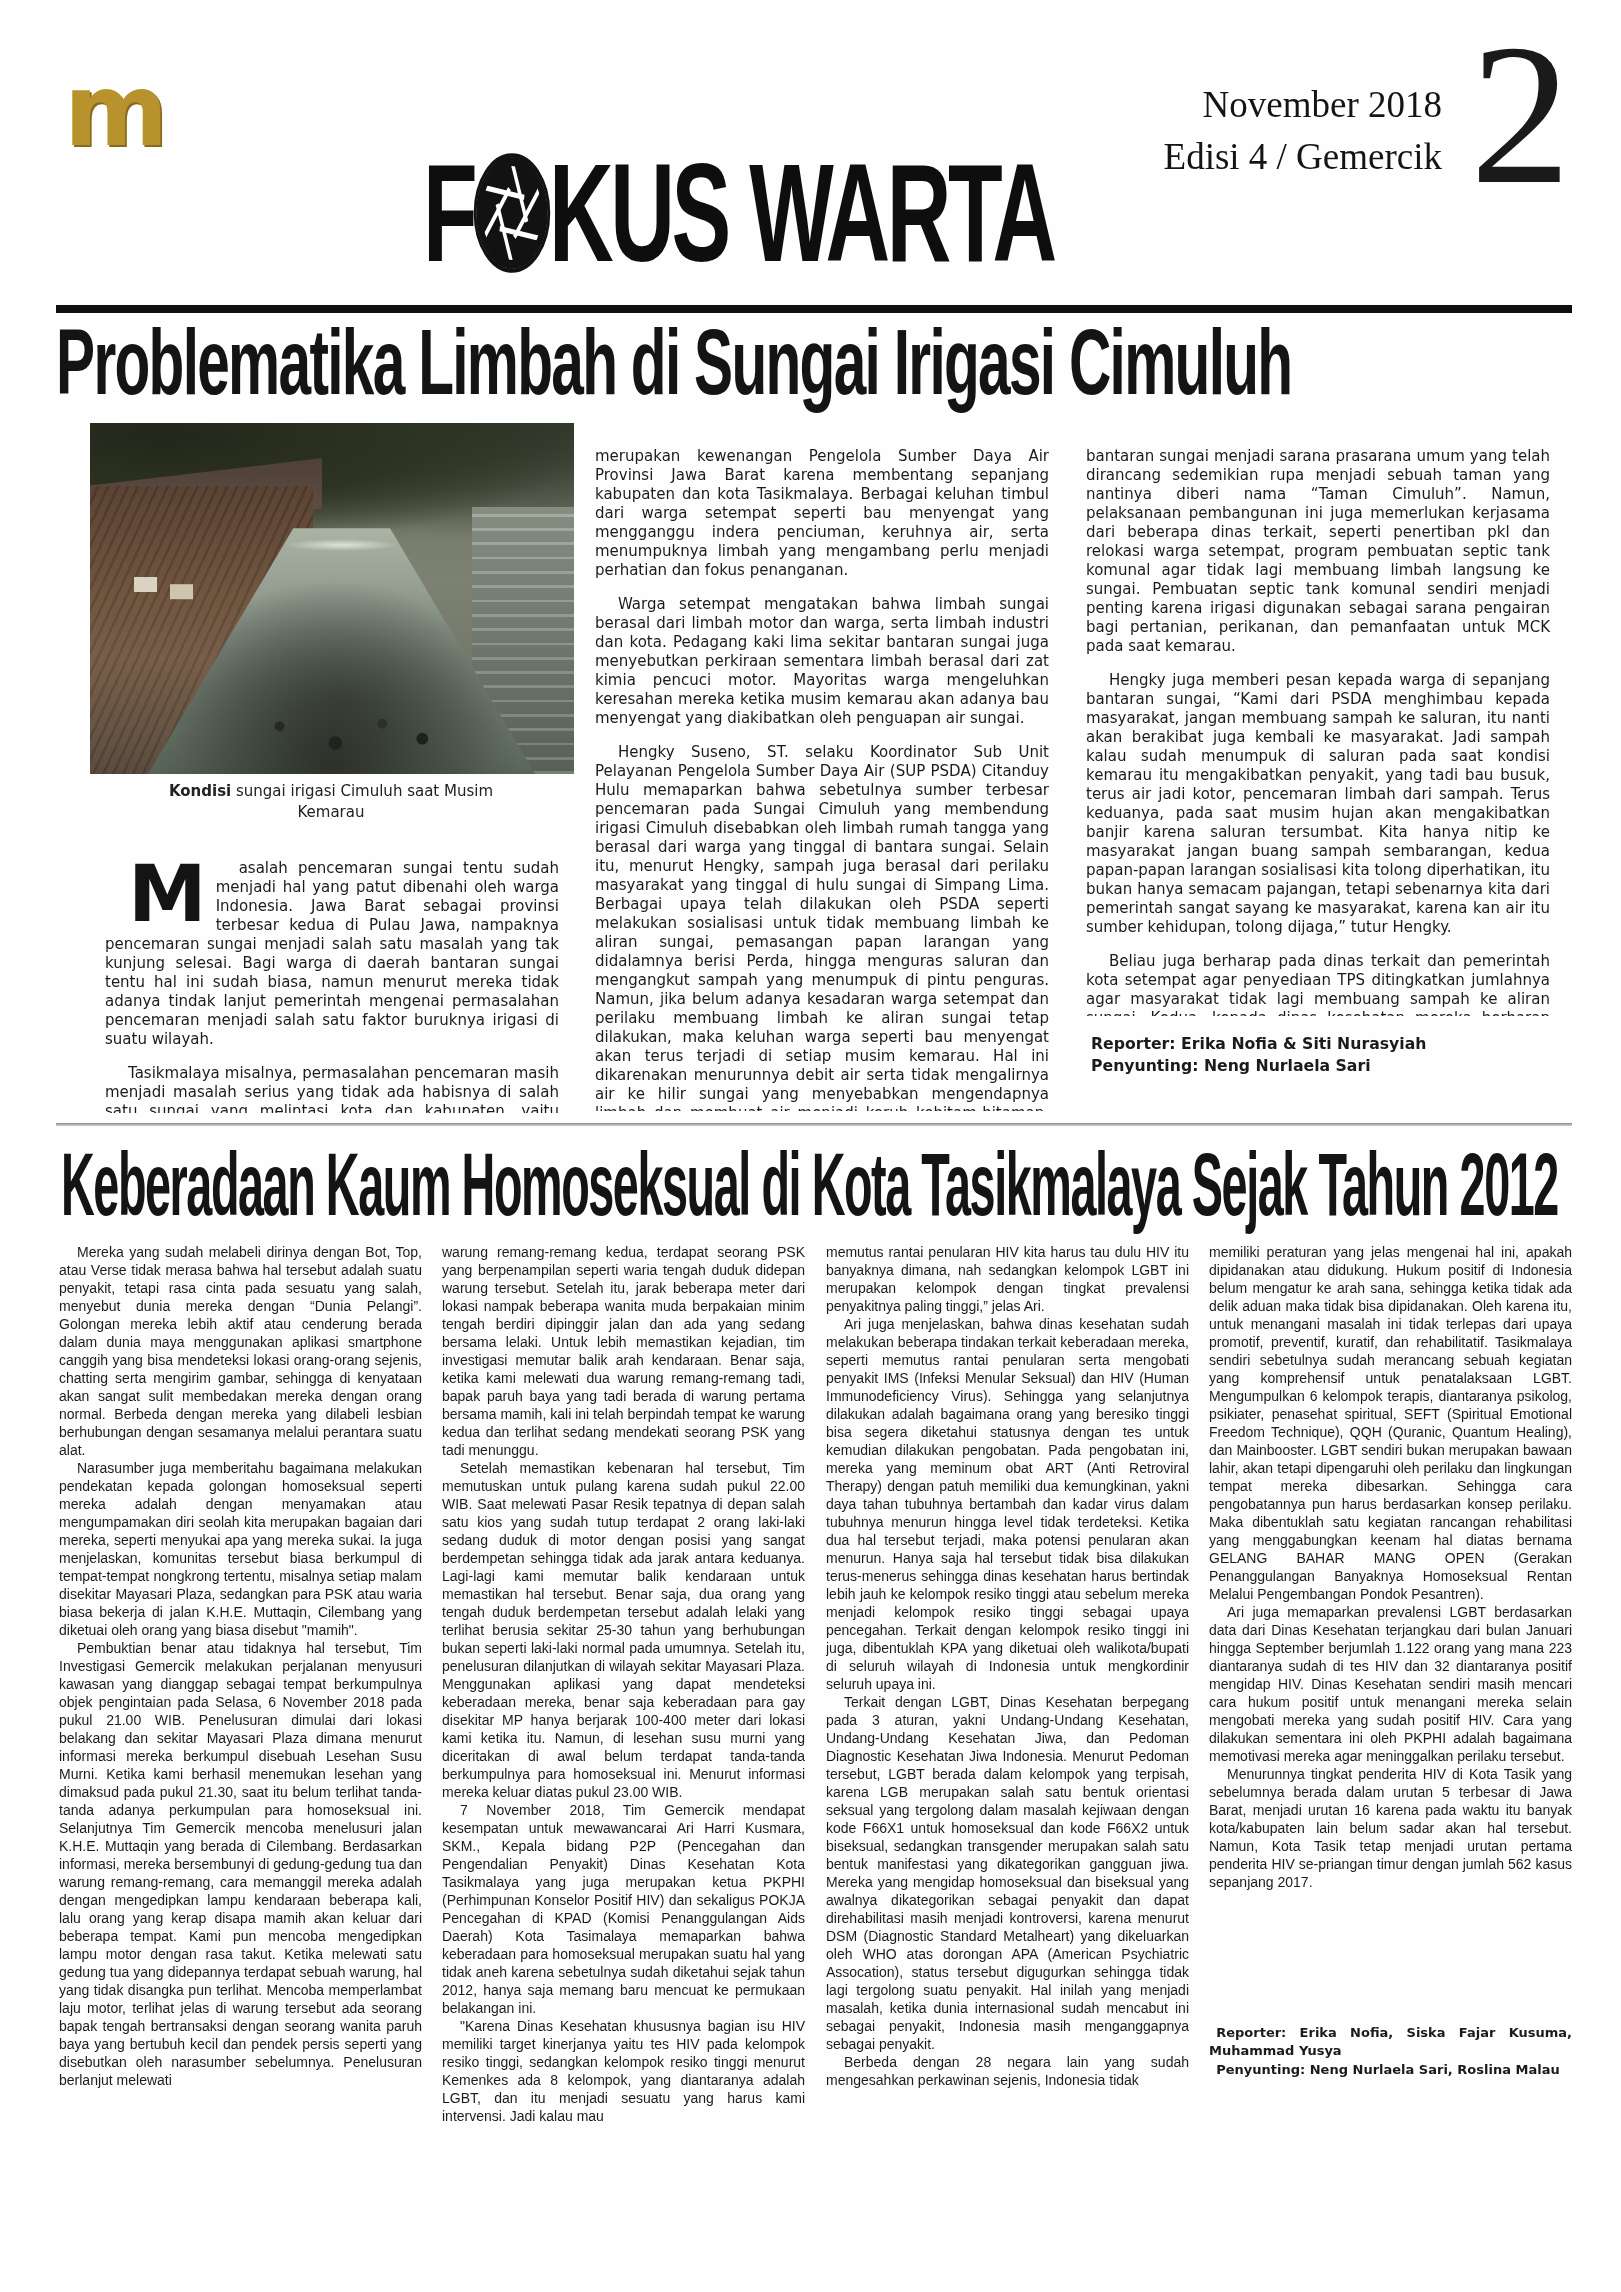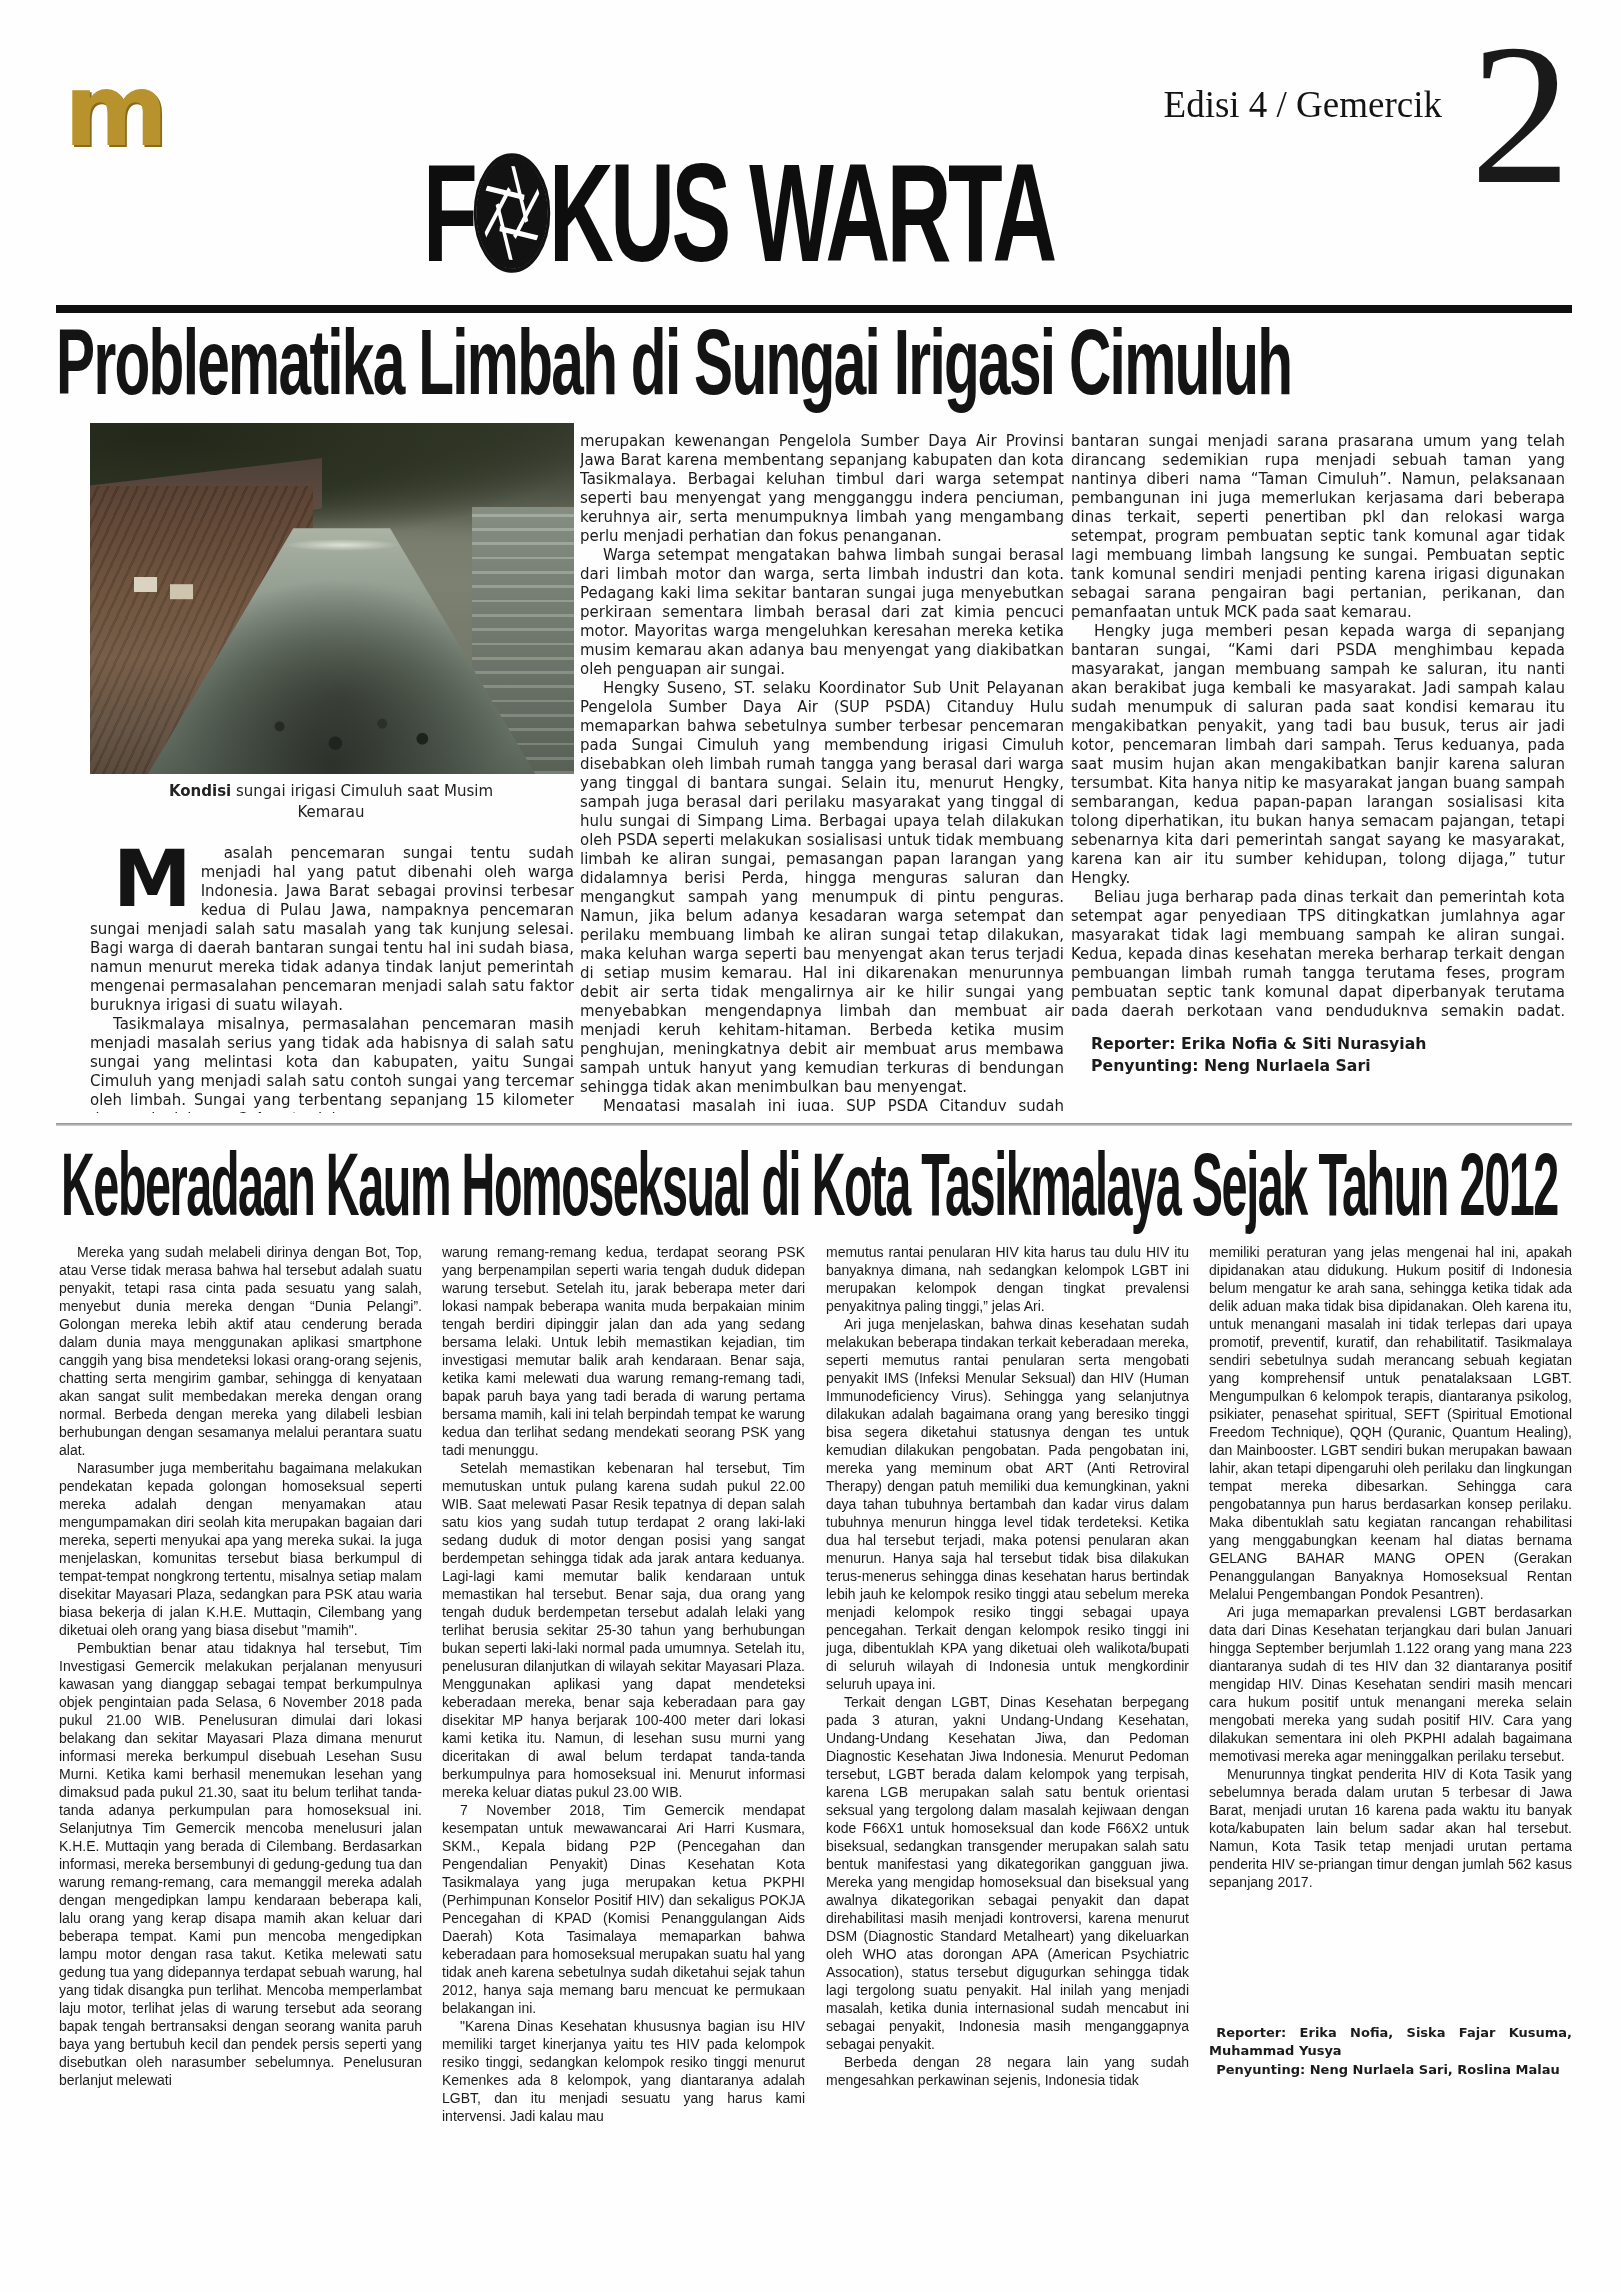--- a/index.html
+++ b/index.html
@@ -41,21 +41,21 @@
     transform-origin:left top;
   }
   .headline-1 { left:56px; top:315px; font-size:93px; line-height:94px; letter-spacing:-2.7px; transform:scaleX(0.63); }
   .headline-2 { left:61px; top:1139px; font-size:89px; line-height:90px; letter-spacing:-2.7px; transform:scaleX(0.525); }
 
   .article-divider { position:absolute; left:56px; top:1123px; width:1516px; height:2.7px;
     background:linear-gradient(#8a8a8a,#d5d5d5); }
 
   
   .a1-col { position:absolute; font-size:15px; line-height:19px; text-align:justify; overflow:hidden; }
-  .a1-col p { margin:0; text-indent:23px; }
+  .a1-col p { margin:15px; text-indent:23px; }
   .a1-col p.cont { text-indent:0; }
   .a1-colA { left:90px; top:844px; width:484px; height:269px; }
   .a1-colB { left:580px;  top:432px; width:484px; height:679px; }
   .a1-colC { left:1071px; top:432px; width:494px; height:584px; }
   .p-drop { margin:0; }
   .dropcap {
     float:left; font-weight:bold; font-size:79px; line-height:64px;
     margin:2.7px 9px 0 0; color:#141414;
   }
   .caption {
@@ -116,20 +116,21 @@
       radial-gradient(circle at 84% 62%, #1e221c 0 5.4px, rgba(0,0,0,0) 6.3px); }
 </style>
 </head>
 <body>
 
 <div class="sheet">
 
   <div class="logo">m</div>
 
   <div class="edition-block">
+    <div>November 2018</div>
     <div>Edisi 4 / Gemercik</div>
   </div>
 
   <div class="page-number">2</div>
 
   <div class="masthead">
     <span>F</span><svg width="124" height="124" viewBox="-70 -70 140 140">
       <circle r="58" fill="#121212"></circle>
       <g stroke="#ffffff" stroke-width="6">
         <line x1="0" y1="-58" x2="26" y2="10"></line>

